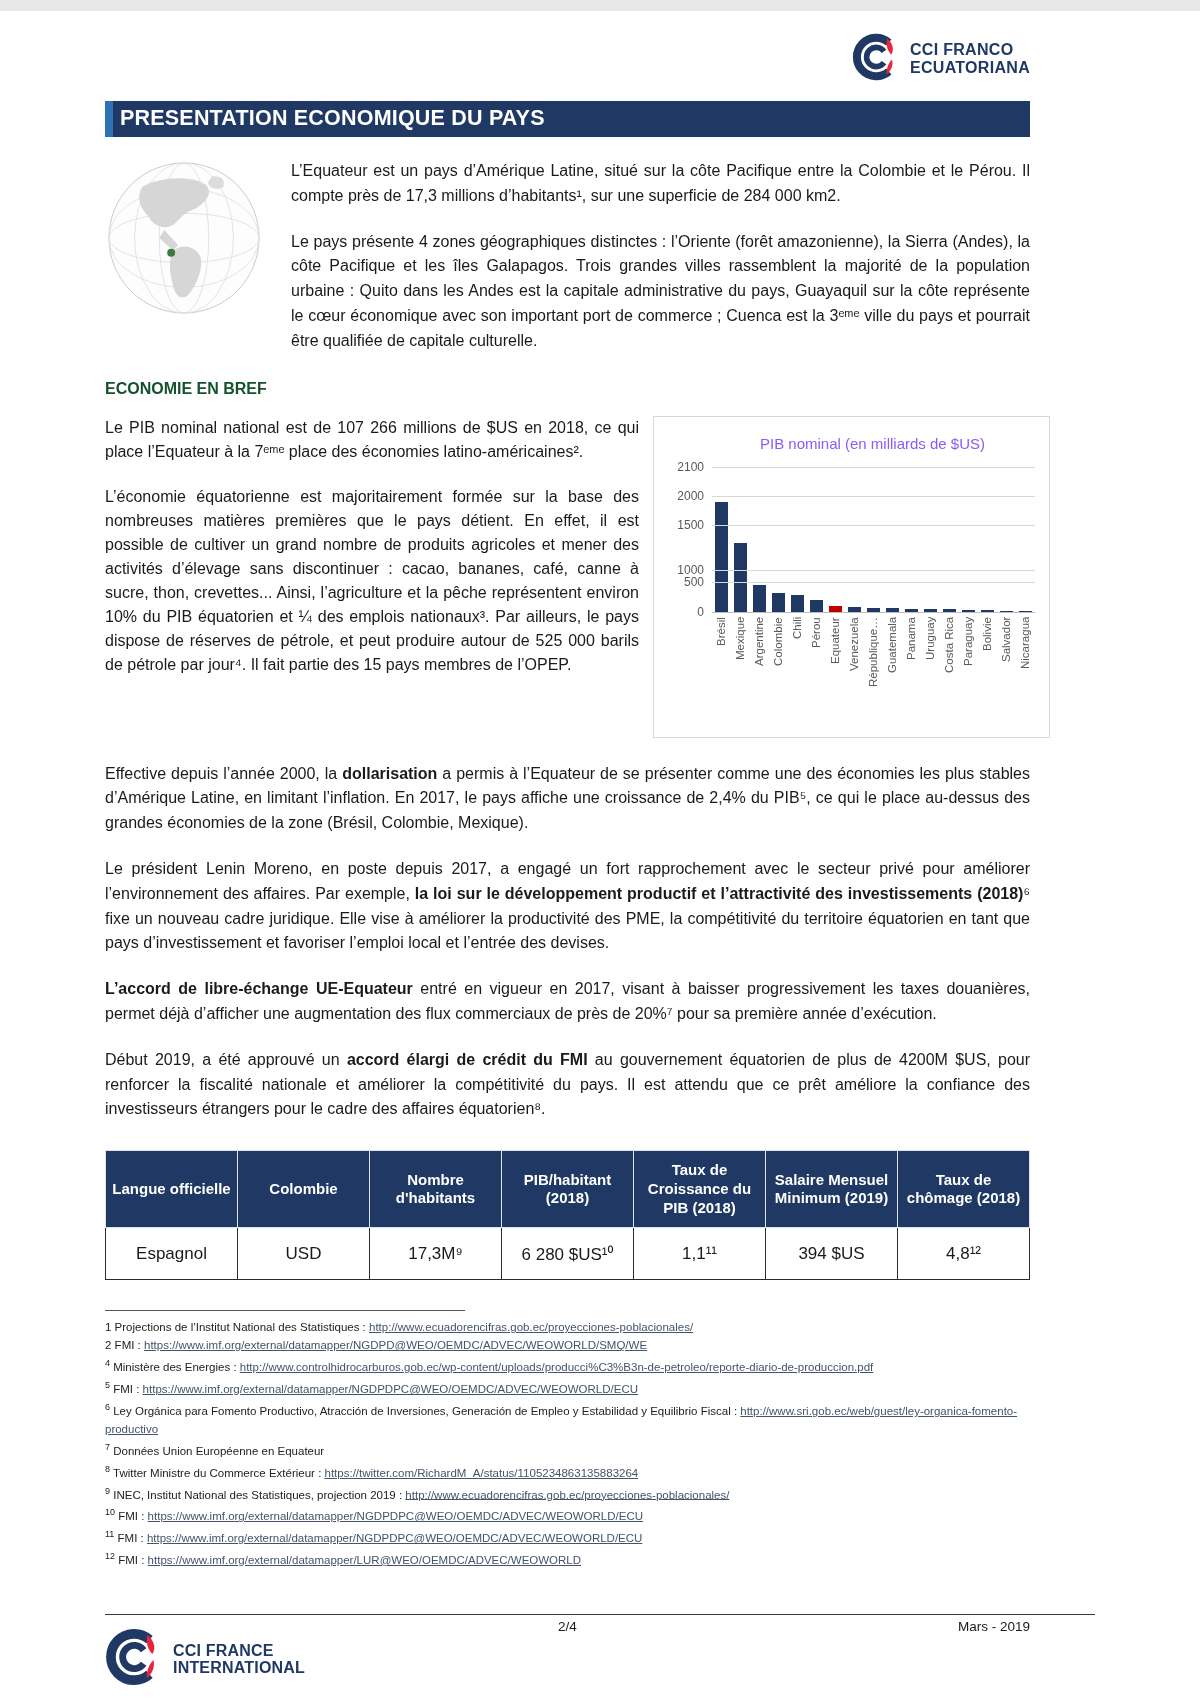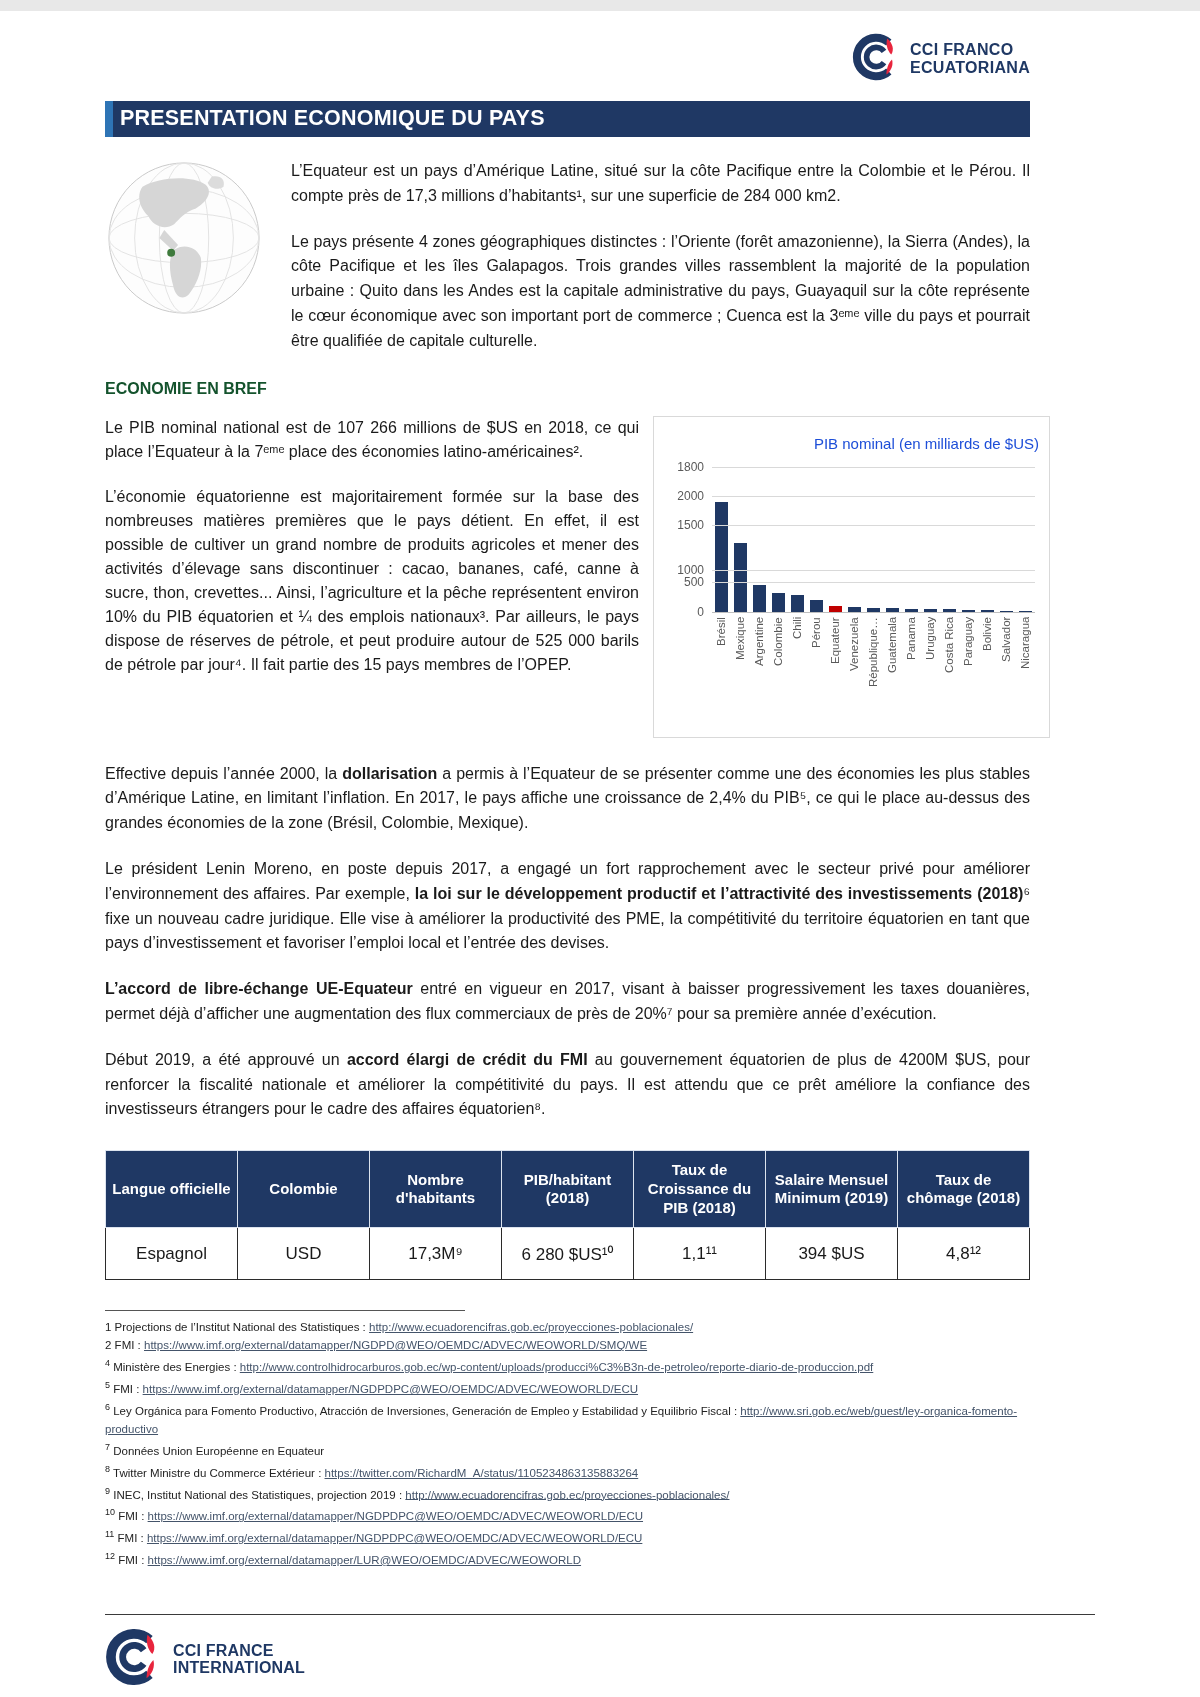--- a/index.html
+++ b/index.html
@@ -30,21 +30,21 @@
 
   h3.sec{font-size:16px;font-weight:bold;margin:26px 0 0 0;color:#14532d;}
 
   
   .eco-row{display:flex;margin-top:18px;gap:14px;}
   .eco-left{width:534px;flex:0 0 534px;}
   .eco-left p.body{line-height:1.5;}
 
   
   .chart-box{flex:1;border:1px solid #d9d9d9;padding:14px 10px 8px 8px;align-self:flex-start;}
-  .chart-title{font-size:15px;color:#1d4ed8;text-align:right;margin:4px 0 16px 44px;}
+  .chart-title{font-size:15px;color:#8b5cf6;text-align:center;margin:4px 0 16px 44px;}
   .plot{position:relative;height:145px;margin-left:50px;margin-right:4px;}
   .gridline{position:absolute;left:0;right:0;height:0;border-top:1px solid #d9d9d9;}
   .gridline.zero{border-top:1px solid #bfbfbf;}
   .ytick{position:absolute;left:-48px;top:-8px;width:40px;text-align:right;font-size:12px;color:#595959;}
   .bars{position:absolute;left:0;right:0;bottom:0;display:flex;align-items:flex-end;}
   .bar-col{flex:1;display:flex;justify-content:center;}
   .bar{width:13px;}
   .xlabels{display:flex;margin-left:50px;margin-right:4px;margin-top:4px;}
   .xlabel{
     flex:1;height:112px;writing-mode:vertical-rl;transform:rotate(180deg);
@@ -198,21 +198,21 @@
             <div class="gridline" style="bottom: 42px;">
               <span class="ytick">1000</span>
             </div>
             <div class="gridline" style="bottom: 87px;">
               <span class="ytick">1500</span>
             </div>
             <div class="gridline" style="bottom: 116px;">
               <span class="ytick">2000</span>
             </div>
             <div class="gridline" style="bottom: 145px;">
-              <span class="ytick">1800</span>
+              <span class="ytick">2100</span>
             </div>
           </div>
         <div class="xlabels">
             <div class="xlabel">Brésil</div>
             <div class="xlabel">Mexique</div>
             <div class="xlabel">Argentine</div>
             <div class="xlabel">Colombie</div>
             <div class="xlabel">Chili</div>
             <div class="xlabel">Pérou</div>
             <div class="xlabel">Equateur</div>
@@ -277,20 +277,25 @@
           <div class="footnote"><sup>9</sup><span> INEC, Institut National des Statistiques, projection 2019 : </span><a class="fn-link">http://www.ecuadorencifras.gob.ec/proyecciones-poblacionales/</a></div>
           <div class="footnote"><sup>10</sup><span> FMI : </span><a class="fn-link">https://www.imf.org/external/datamapper/NGDPDPC@WEO/OEMDC/ADVEC/WEOWORLD/ECU</a></div>
           <div class="footnote"><sup>11</sup><span> FMI : </span><a class="fn-link">https://www.imf.org/external/datamapper/NGDPDPC@WEO/OEMDC/ADVEC/WEOWORLD/ECU</a></div>
           <div class="footnote"><sup>12</sup><span> FMI : </span><a class="fn-link">https://www.imf.org/external/datamapper/LUR@WEO/OEMDC/ADVEC/WEOWORLD</a></div>
         </div>
     </div>
   </div>
 
   <div class="footer">
     <div class="footer-rule"></div>
+    <div class="footer-row">
+      <div class="footer-left"></div>
+      <div class="footer-center">2/4</div>
+      <div class="footer-right">Mars - 2019</div>
+    </div>
     <div class="footer-brand">
       <span>
         <svg width="58" height="58" viewBox="0 0 60 60">
           <path d="M46 12 A 24 24 0 1 0 46 48" stroke="#1f3864" stroke-width="10" fill="none"></path>
           <path d="M40 23 A 12 12 0 1 0 40 37" stroke="#1f3864" stroke-width="7" fill="none"></path>
           <path d="M44 7 C 51 13 53 21 49 27 C 44 22 42 14 44 7 Z" fill="#e8253d"></path>
           <path d="M50 33 C 52 40 49 47 43 52 C 43 45 45 38 50 33 Z" fill="#e8253d"></path>
         </svg>
       </span>
       <div class="footer-brand-text">

